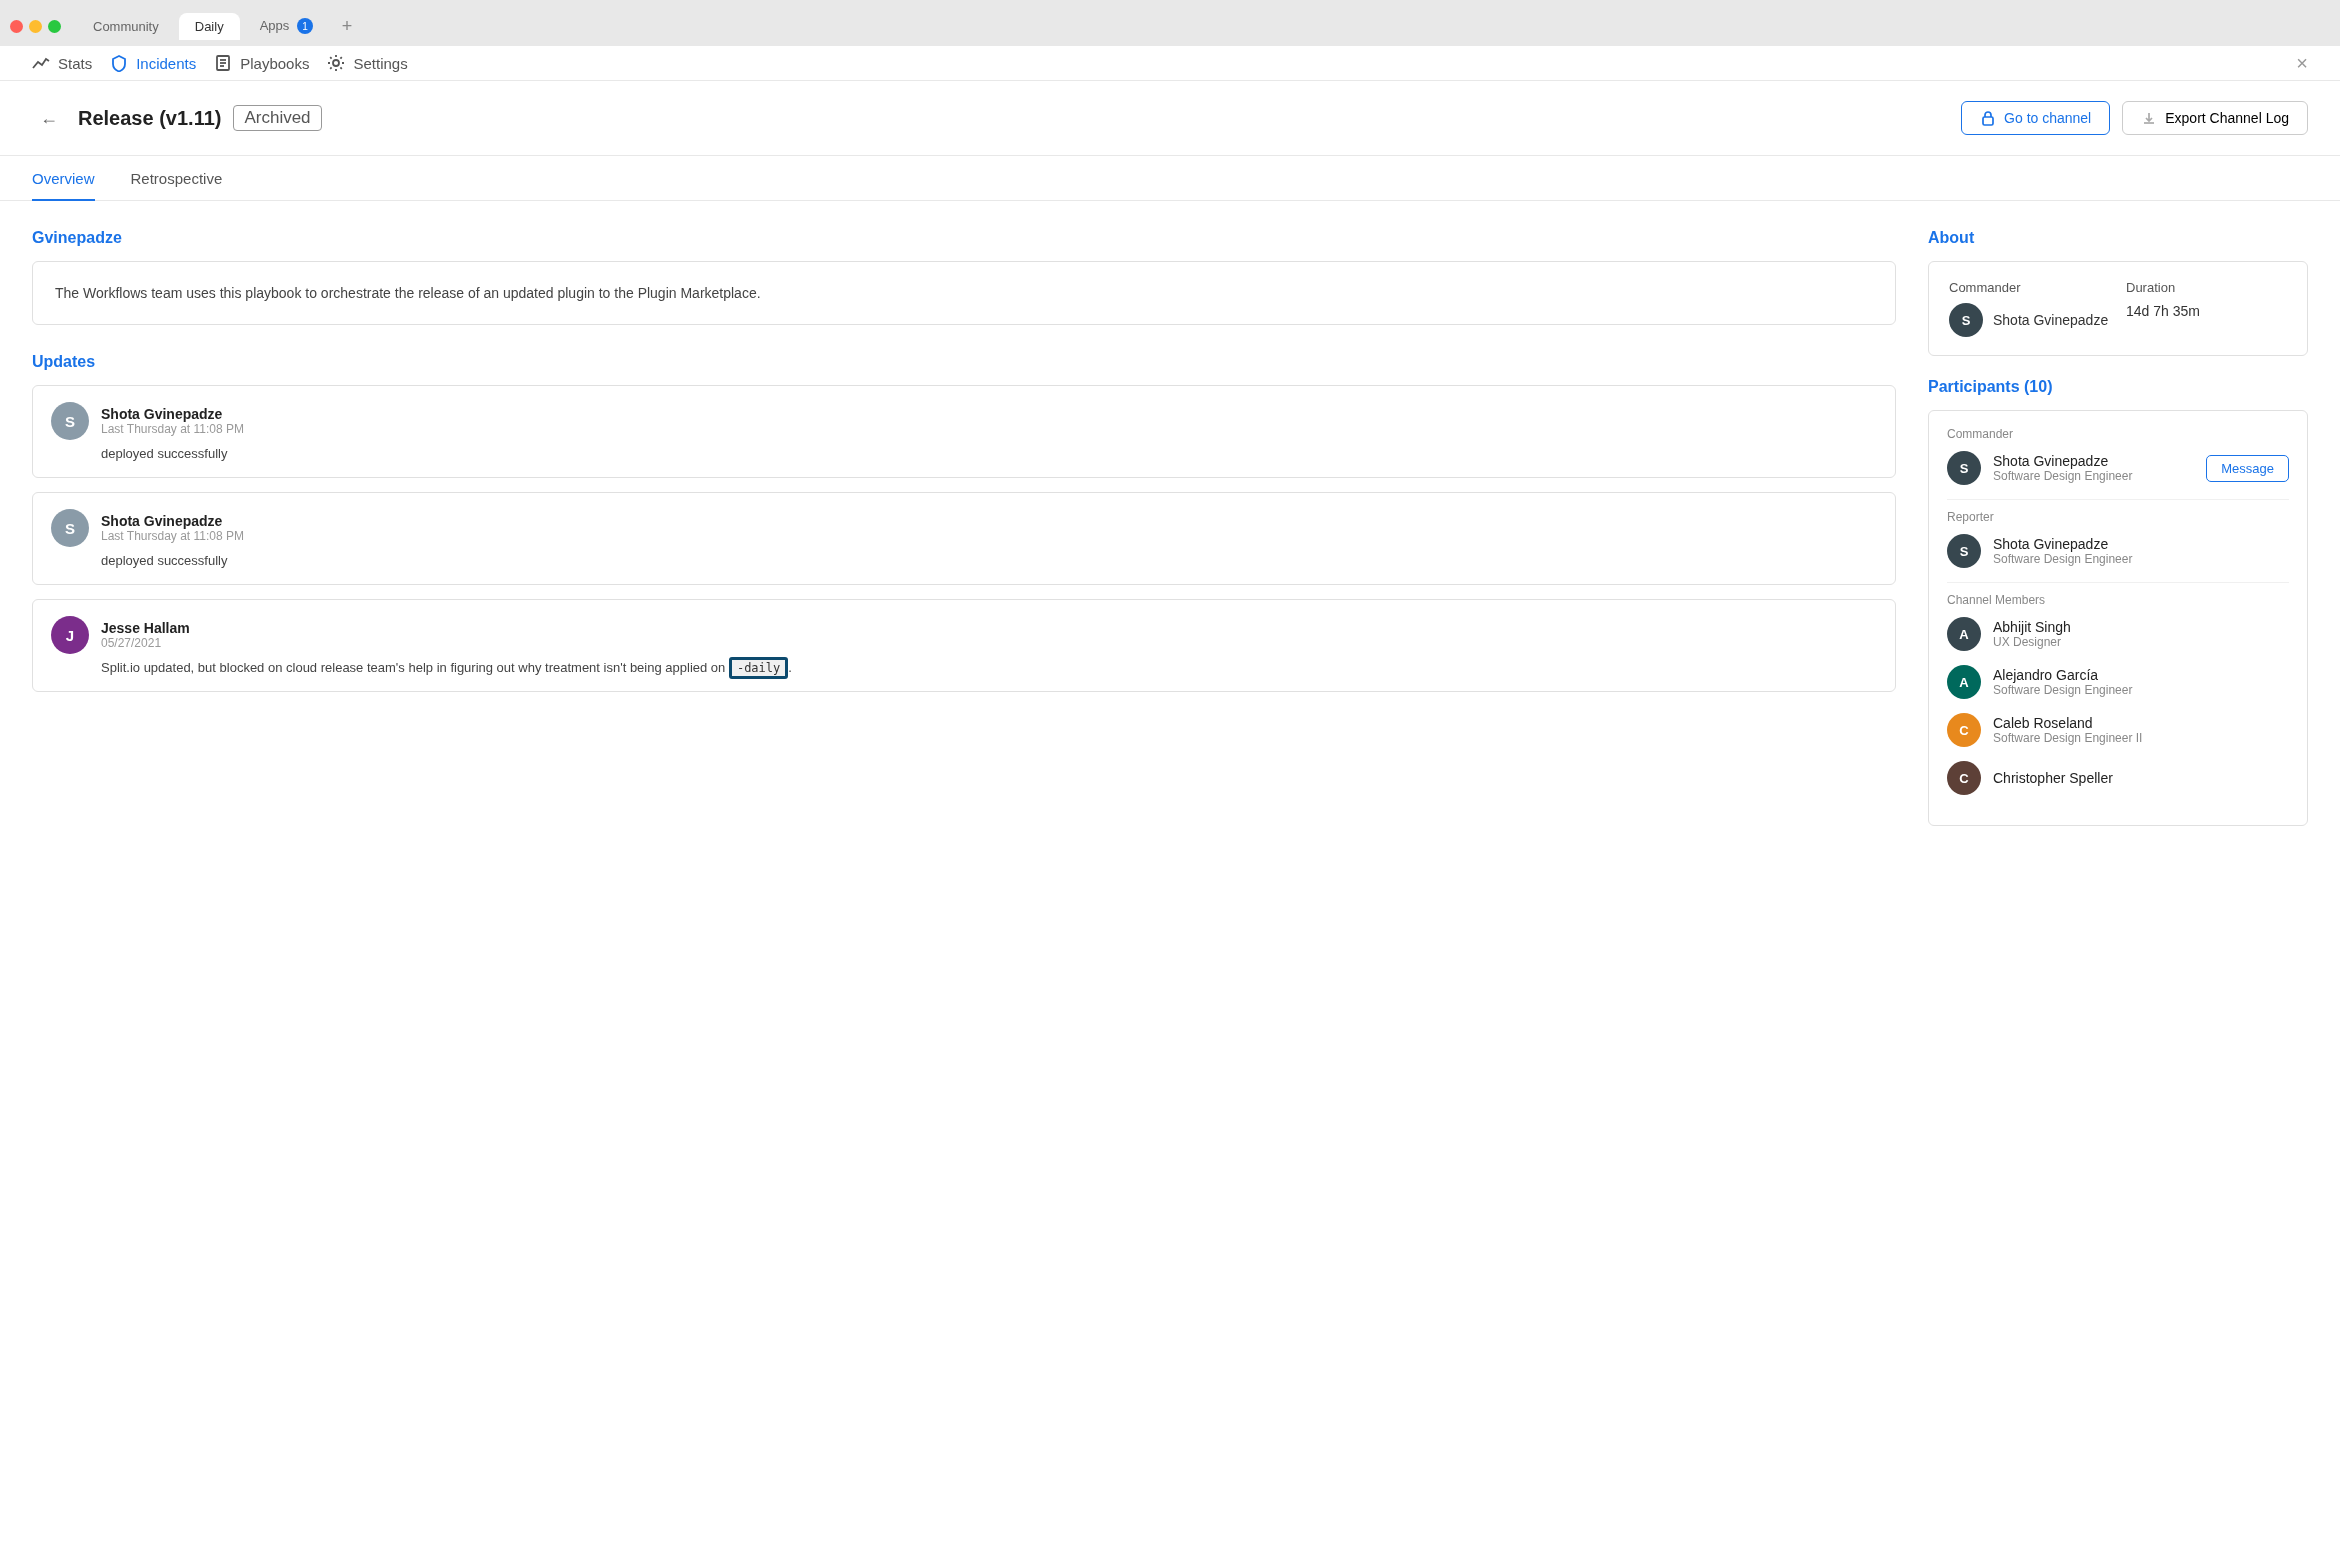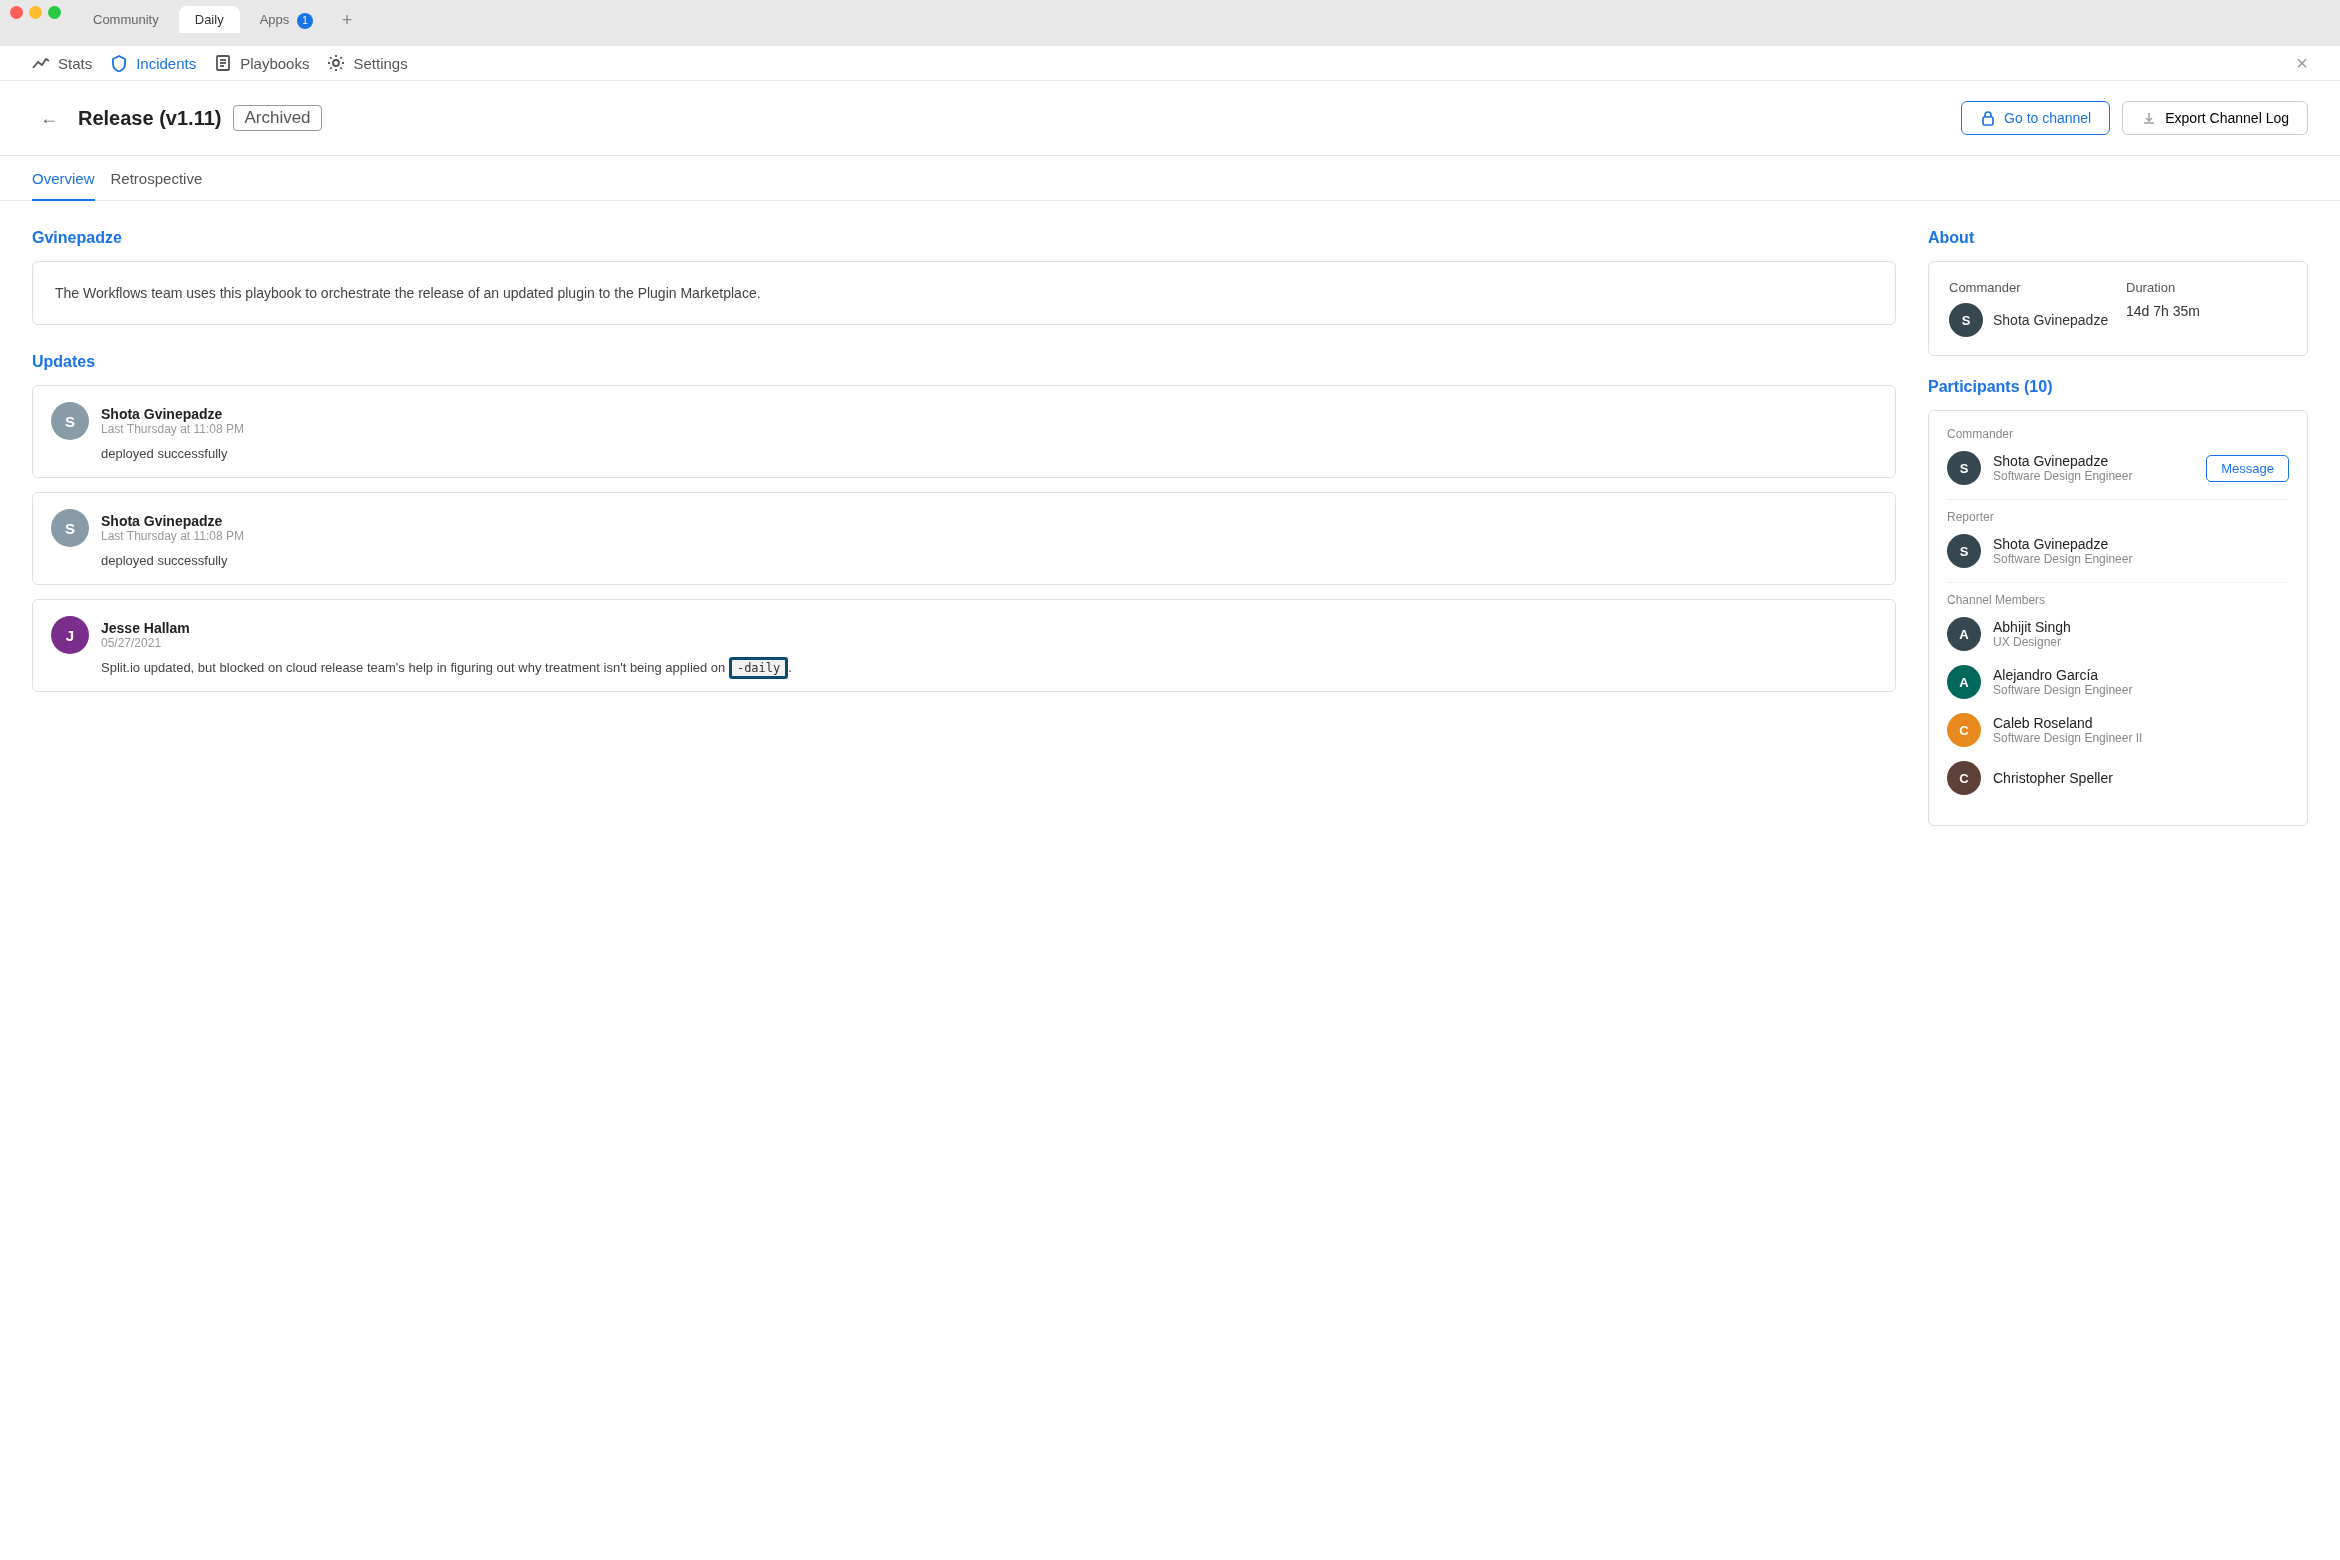--- a/index.html
+++ b/index.html
@@ -1,21 +1,21 @@
 <!DOCTYPE html>
 <html><head>
   <meta charset="utf-8">
   <style>
     * { box-sizing: border-box; margin: 0; padding: 0; }
     body { font-family: -apple-system, BlinkMacSystemFont, 'Segoe UI', sans-serif; background: #f4f4f4; color: #333; font-size: 14px; }
 
     
     .tab-bar {
       display: flex;
-      align-items: flex-start;
+      align-items: center;
       background: #e8e8e8;
       padding: 6px 10px 0;
       gap: 4px;
       height: 46px;
     }
     .tab-dot-group { display: flex; gap: 6px; align-items: center; margin-right: 12px; }
     .tab-dot { width: 13px; height: 13px; border-radius: 50%; }
     .tab-dot.red { background: #ff5f57; }
     .tab-dot.yellow { background: #febc2e; }
     .tab-dot.green { background: #28c840; }
@@ -137,21 +137,21 @@
     .btn-outline.secondary {
       border-color: #ccc;
       color: #000000;
     }
 
     
     .tab-nav {
       display: flex;
       padding: 0 32px;
       border-bottom: 1px solid #e8e8e8;
-      gap: 16px;
+      gap: 36px;
     }
     .tab-nav-item {
       padding: 14px 0 12px;
       font-size: 15px;
       color: #555;
       cursor: pointer;
       border-bottom: 2px solid transparent;
       margin-bottom: -1px;
     }
     .tab-nav-item.active {

